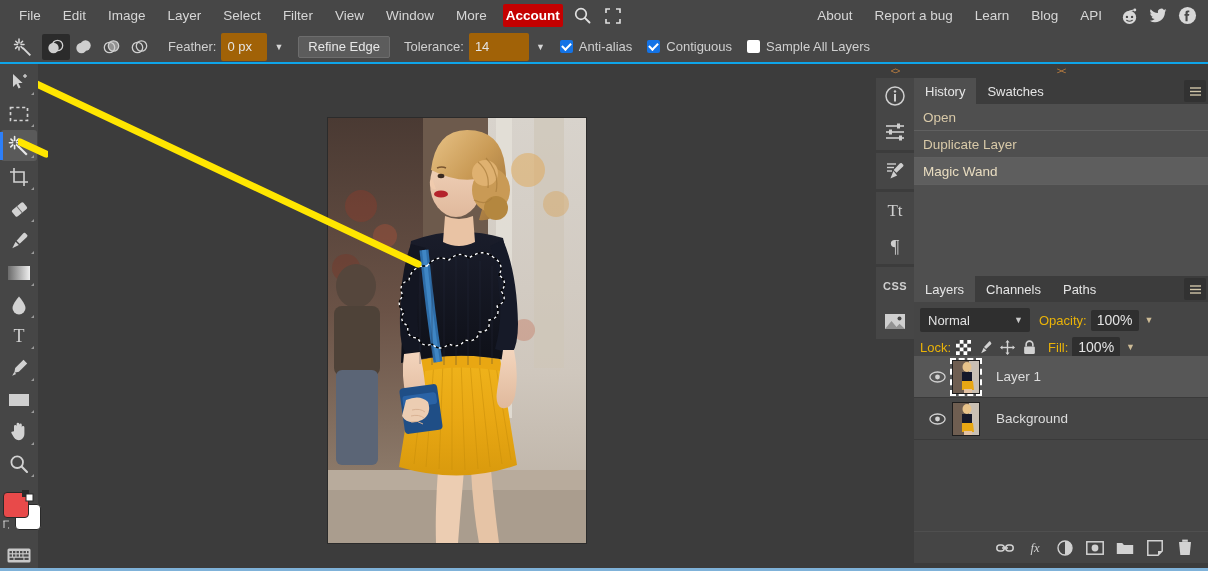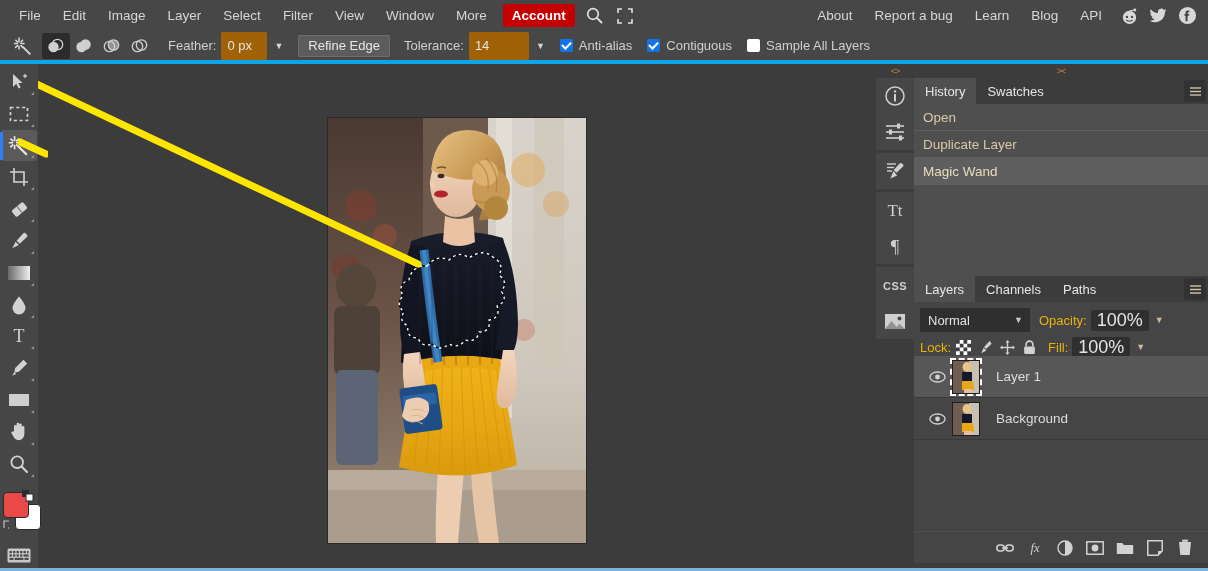--- a/index.html
+++ b/index.html
@@ -16,31 +16,31 @@
   .menubar {
     position:absolute; left:0; top:0; width:1208px; height:31px;
     background:#474747; display:flex; align-items:center;
   }
   .menu-left { display:flex; align-items:center; padding-left:8px; gap:0px; }
   .menu-item {
     color:#d6d6d6; font-size:13.5px; padding:5px 11px; cursor:default; white-space:nowrap;
   }
   .menu-item.account {
     background:#c40000; color:#ffffff; font-weight:bold; border-radius:2px;
-    padding:4px 9px; margin:0 5px;
+    padding:4px 3px; margin:0 5px;
   }
   .menu-icon { display:flex; align-items:center; justify-content:center; width:30px; height:26px; cursor:default; }
   .menu-right { margin-left:auto; display:flex; align-items:center; padding-right:8px; gap:0; }
   .social { width:26px; height:26px; display:flex; align-items:center; justify-content:center; margin-left:3px; }
 
   
   .optionsbar {
     position:absolute; left:0; top:31px; width:1208px; height:33px;
     background:#474747; display:flex; align-items:center; padding-left:8px;
-    border-bottom:4px solid #0ea5e9;
+    border-bottom:2px solid #0ea5e9;
   }
   .opt-tool-icon { width:30px; height:26px; display:flex; align-items:center; justify-content:center; }
   .selmodes { display:flex; align-items:center; margin-left:4px; }
   .selmode {
     width:28px; height:26px; display:flex; align-items:center; justify-content:center;
     border-radius:2px;
   }
   .selmode.active { background:#2b2b2b; }
   .opt-label { color:#cfcfcf; font-size:13px; margin-left:14px; margin-right:5px; white-space:nowrap; }
   .opt-field {
@@ -128,21 +128,21 @@
 
   
   .layers-panel { background:#454545; height:287px; position:relative; }
   .lp-row1 { display:flex; align-items:center; height:28px; padding:0 6px; margin-top:4px; }
   .blend-select {
     background:#2f2f2f; color:#e2e2e2; font-size:13px; height:24px; width:110px;
     display:flex; align-items:center; padding:0 8px; border-radius:2px; position:relative;
   }
   .blend-select .chev { position:absolute; right:7px; font-size:9px; color:#c9c9c9; }
   .lp-lbl { color:#eab308; font-size:13px; margin-left:9px; }
-  .lp-val { background:#2f2f2f; color:#e4e4e4; font-size:18px; height:21px; padding:4px 6px; display:flex; align-items:center; border-radius:2px; margin-left:4px; }
+  .lp-val { background:#2f2f2f; color:#e4e4e4; font-size:14px; height:21px; padding:4px 6px; display:flex; align-items:center; border-radius:2px; margin-left:4px; }
   .lp-caret { color:#cdbb96; font-size:9px; margin-left:6px; }
   .lp-row2 { display:flex; align-items:center; height:26px; padding:0 6px; }
   .lock-icon { width:19px; height:19px; display:flex; align-items:center; justify-content:center; margin-left:3px; }
 
   .layer-list { position:absolute; left:0; top:80px; width:294px; height:165px; background:#454545; }
   .layer-row {
     height:42px; display:flex; align-items:center; padding-left:12px;
     border-bottom:1px solid #3a3a3a;
   }
   .layer-row.sel { background:#575757; }

